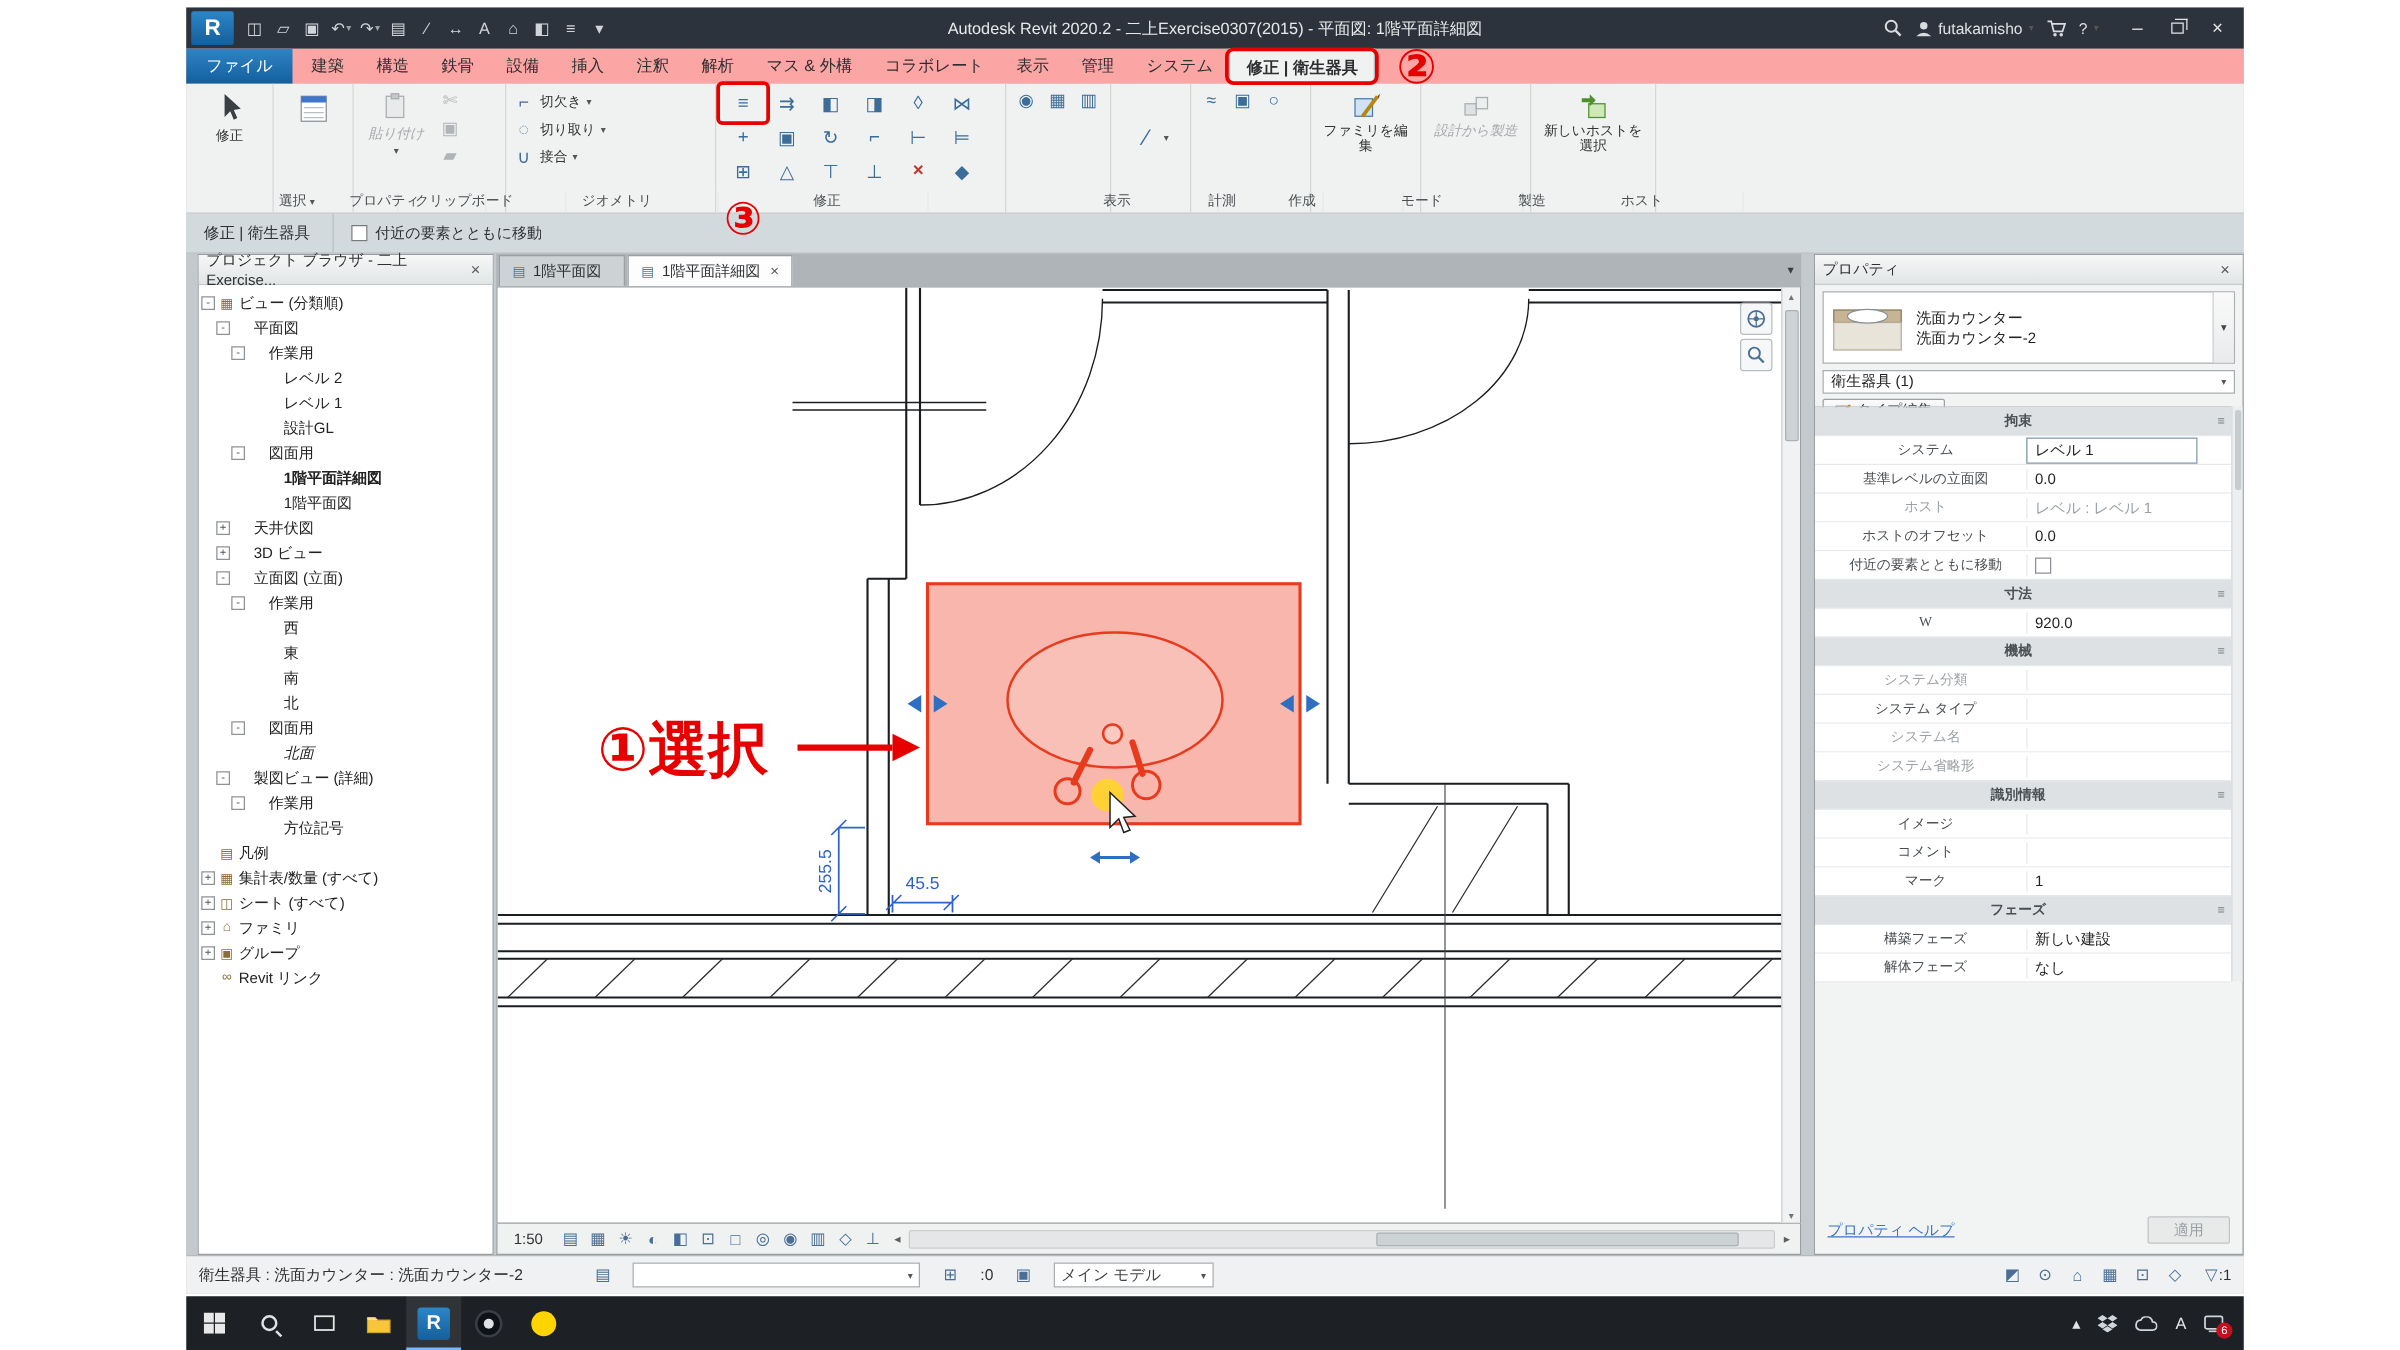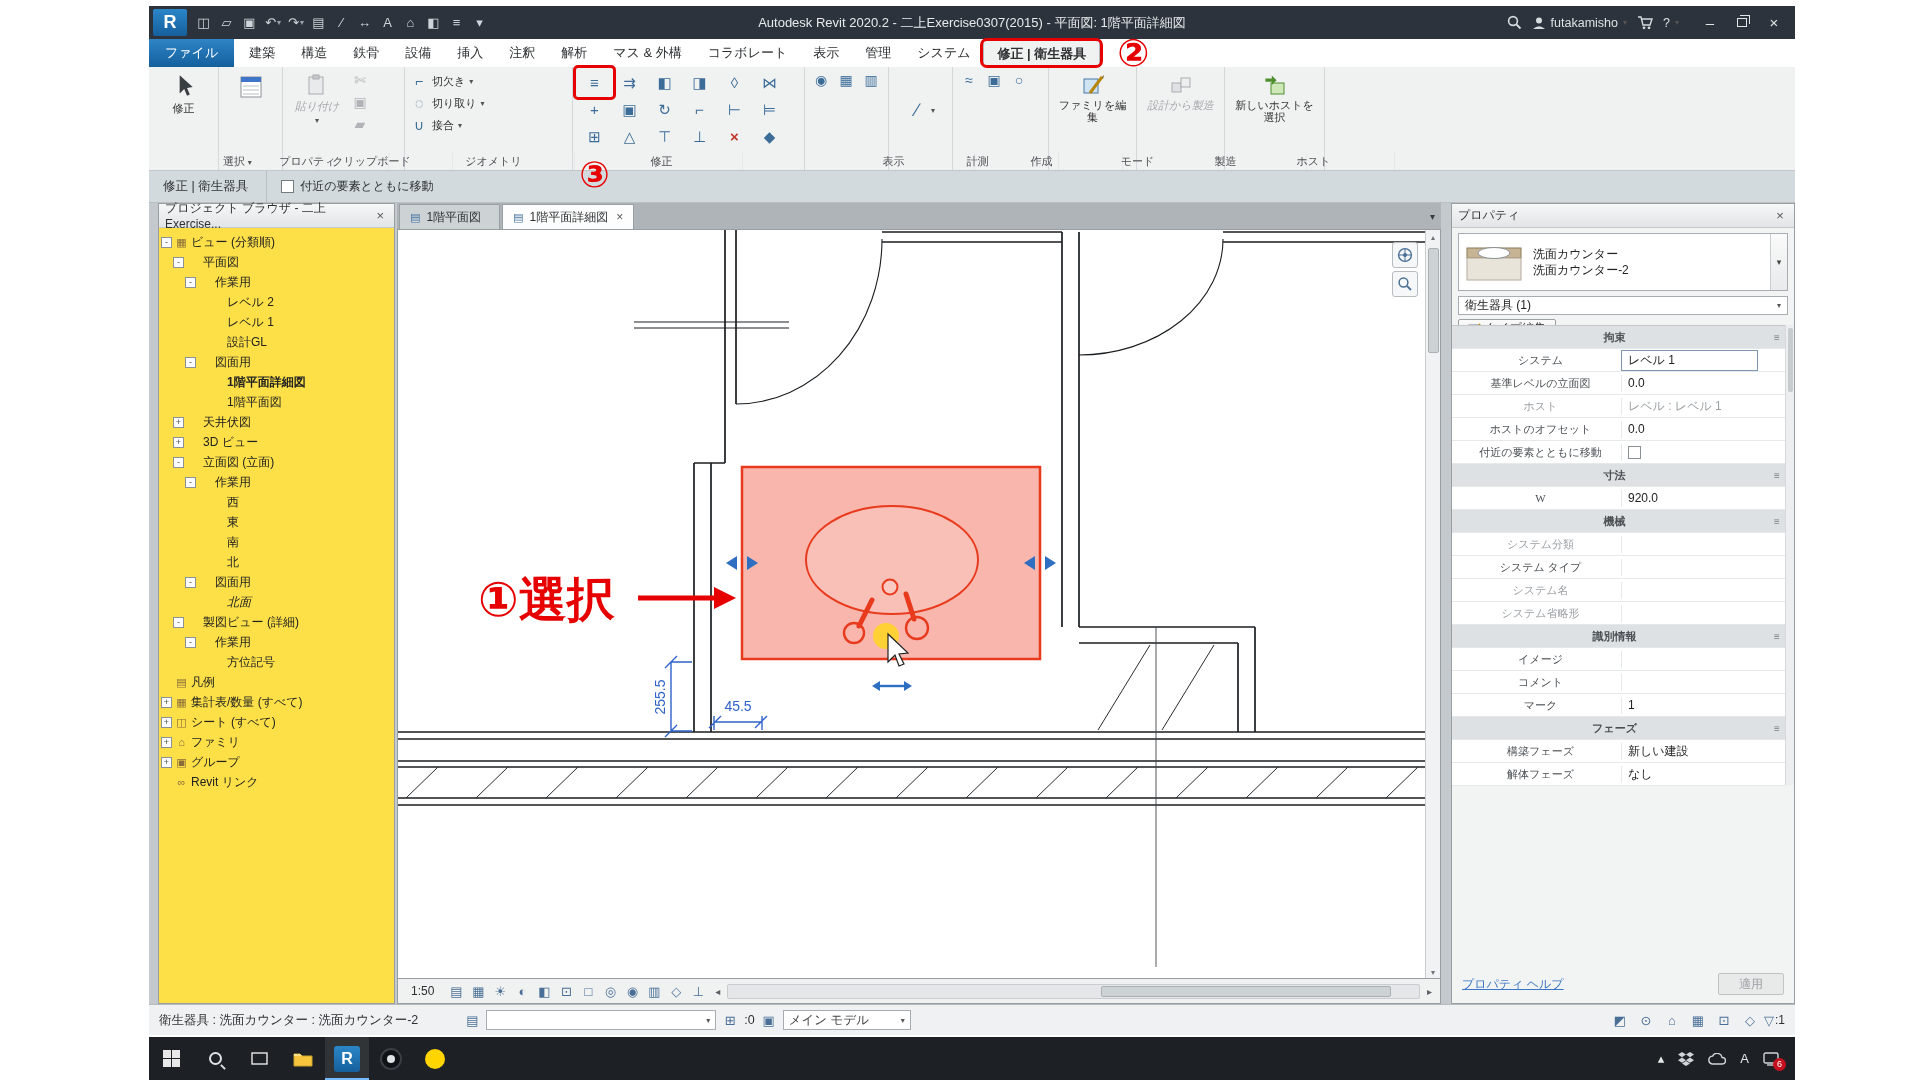--- a/index.html
+++ b/index.html
@@ -20,21 +20,21 @@
   .tb-title { position:absolute; left:50%; transform:translateX(-50%); max-width:58%; white-space:nowrap;
     overflow:hidden; text-overflow:ellipsis; font-size:13px; color:#e7eaec; }
   .tb-right { margin-left:auto; display:flex; align-items:center; gap:10px; padding-right:6px; }
   .tb-user { display:flex; align-items:center; gap:5px; font-size:12.5px; color:#dde1e4; }
   .winbtns { display:flex; align-items:center; gap:2px; margin-left:6px; }
   .winbtn { width:30px; height:26px; display:flex; align-items:center; justify-content:center; font-size:15px; color:#e3e6e8; }
   .winrestore span { position:relative; width:10px; height:9px; border:1px solid #e3e6e8; display:block; }
   .winrestore span::before { content:""; position:absolute; left:2px; top:-4px; width:9px; height:8px; border:1px solid #e3e6e8; border-bottom:none; border-left:none; }
 
   
-  .tabrow { position:absolute; left:0; top:33px; width:100%; height:28px; background:#ffffff;
+  .tabrow { position:absolute; left:0; top:33px; width:100%; height:28px; background:#fca5a5;
     display:flex; align-items:flex-end; overflow:visible; }
   .rtab { position:relative; height:28px; padding:12px 13px; display:flex; align-items:center; font-size:13px;
     color:#2d2f31; white-space:nowrap; }
   .rtab.file { background:linear-gradient(#2f84c4,#135f9e); color:#fff; margin-right:2px; padding:0 16px; }
   .rtab.active { background:#f0f1f1; border:1px solid #b4b9bc; border-bottom:none; font-weight:bold; }
   .ring { display:none; position:absolute; top:-2px; left:-4px; right:-4px; bottom:-1px;
     border:3px solid var(--annotation-red); border-radius:7px; pointer-events:none; z-index:55; }
   .rtab.active .ring { display:block; }
   .badge2 { display:none; } 
   .rtab.active .badge2 { display:block; position:absolute; right:-50px; top:-9px; font-size:38px; font-weight:bold;
@@ -71,21 +71,21 @@
   
   .optbar { position:absolute; left:0; top:165px; width:100%; height:32px; background:#d3dade;
     display:flex; align-items:center; border-bottom:1px solid #b9bfc2; }
   .opt-mode { padding:0 18px 0 14px; font-size:12.5px; color:#2e3133; border-right:1px solid #b9bfc2; height:100%;
     display:flex; align-items:center; }
   .opt-check { display:flex; align-items:center; gap:6px; margin-left:14px; color:#2e3133; }
   .cb { width:13px; height:13px; background:#fff; border:1px solid #767b7e; display:inline-block; }
 
   
   .main { position:absolute; left:0; top:197px; width:100%; height:801px; background:#c3c9cc; }
-  .sidebox { background:#fde047; border:1px solid #989ea2; }
+  .sidebox { background:#ffffff; border:1px solid #989ea2; }
   .phead { height:24px; background:linear-gradient(#f6f7f7,#e2e5e6); display:flex; align-items:center;
     padding:0 6px; font-size:12px; color:#2e3133; border-bottom:1px solid #c5c9cb; }
   .phead .x { margin-left:auto; color:#55595c; font-size:13px; width:16px; text-align:center; }
 
   
   .browser { position:absolute; left:9px; top:0; width:237px; height:801px; }
   .tree { padding:4px 2px; overflow:hidden; }
   .titem { height:20px; display:flex; align-items:center; gap:3px; white-space:nowrap; font-size:12px; color:#222; }
   .titem.bold { font-weight:bold; }
   .exp { width:11px; height:11px; font-size:9px; line-height:9px; text-align:center; color:#4e5356; flex:none; }
@@ -146,21 +146,21 @@
   .phandle { width:16px; text-align:center; font-size:10px; color:#7b8084; }
   .pscroll { width:9px; background:#eceeef; border-left:1px solid #d6d9db; }
   .pscroll .pthumb { width:5px; height:64px; background:#c7ccce; margin:3px auto; border-radius:2px; }
   .pfoot { margin-top:auto; display:flex; align-items:center; padding:6px 10px 8px 10px; }
   .phelp { color:#3a76c4; text-decoration:underline; font-size:12px; }
   .papply { margin-left:auto; width:66px; height:22px; display:flex; align-items:center; justify-content:center;
     background:#e8eaea; border:1px solid #c0c4c6; color:#9b9fa3; border-radius:2px; }
 
   
   .statusbar { position:absolute; left:0; top:998px; width:100%; height:31px; background:#f0f1f2;
-    border-top:1px solid #b5babd; display:flex; align-items:center; padding:0 10px; gap:4px; font-size:12.5px; color:#2e3133; }
+    border-top:1px solid #b5babd; display:flex; align-items:center; padding:0 10px; gap:14px; font-size:12.5px; color:#2e3133; }
   .sb-left { margin-right:40px; white-space:nowrap; }
   .sb-icon { width:20px; text-align:center; color:#4a6f96; font-size:13px; }
   .sb-combo { width:230px; height:20px; background:#fff; border:1px solid #a8adb1; display:flex; align-items:center;
     padding:0 5px; color:#444; }
   .sb-combo.wide { width:128px; }
   .sb-combo .carat { margin-left:auto; }
   .sb-right { margin-left:auto; display:flex; gap:6px; align-items:center; }
   .sb-filter { display:flex; align-items:center; color:#4a6f96; font-size:13px; gap:1px; }
   .sb-filter .cnt { color:#2e3133; font-size:12px; }
 

